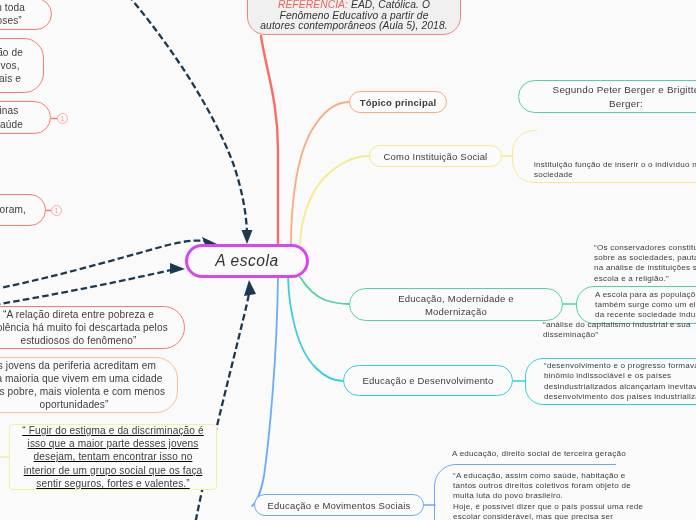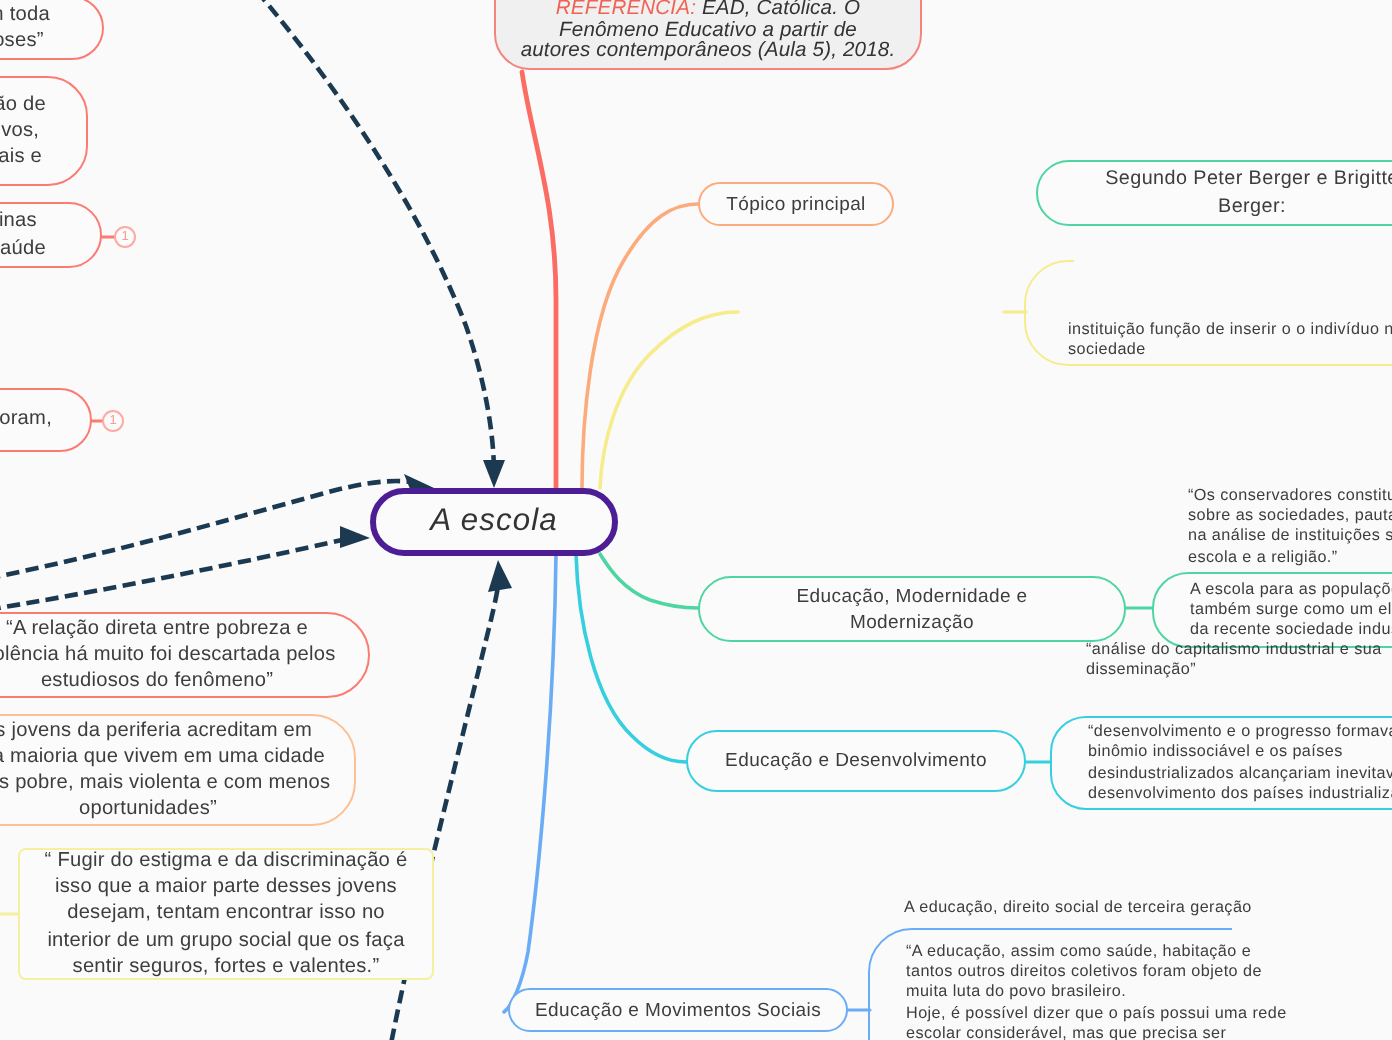--- a/index.html
+++ b/index.html
@@ -4,21 +4,21 @@
 <title>Mind map</title>
 <style>
   html,body{margin:0;padding:0;}
   body{width:696px;height:520px;overflow:hidden;background:#fafafa;-webkit-font-smoothing:antialiased;
        font-family:"Liberation Sans",sans-serif;-webkit-font-smoothing:antialiased;text-rendering:optimizeLegibility;}
   #stage{position:relative;width:696px;height:520px;overflow:hidden;background:#fafafa;}
   svg#edges{position:absolute;left:0;top:0;width:696px;height:520px;pointer-events:none;}
   .node{position:absolute;box-sizing:border-box;display:flex;align-items:center;
         justify-content:center;background:#fbfbfb;}
   .node .txt{text-align:center;color:#3d3d3d;line-height:1.28;font-style:italic;}
-  .central{border:3px solid #4c1d95;border-radius:22px;}
+  .central{border:3px solid #d946ef;border-radius:22px;}
   .central .txt{font-size:15.6px;color:#333;letter-spacing:0.55px;}
   .refnote{border:1.4px solid #f4847c;border-radius:18px;background:#f0f0f0;}
   .refnote .txt{font-size:10.3px;color:#333;line-height:10.6px;white-space:nowrap;letter-spacing:0.08px;}
   .refnote .hl{color:#ef6355;}
 
   .pillnode{position:absolute;box-sizing:border-box;display:flex;align-items:center;
             justify-content:center;background:#fbfbfb;border-radius:999px;}
   .pillnode .txt{text-align:center;color:#3d3d3d;white-space:nowrap;}
   .boxnode{position:absolute;box-sizing:border-box;display:flex;align-items:center;
            background:#fbfbfb;border-radius:18px;}
@@ -130,38 +130,41 @@
 
   <div class="pillnode" style="left:-30px;top:357px;width:208px;height:56px;border:1.4px solid #fcbf96;border-radius:22px;">
     <div class="txt left-txt">
       <div>os jovens da periferia acreditam em</div>
       <div>sua maioria que vivem em uma cidade</div>
       <div>mais pobre, mais violenta e com menos</div>
       <div>oportunidades”</div>
     </div>
   </div>
 
-  <div class="pillnode" style="left:9px;top:424px;width:208px;height:66px;border:1.4px solid #f5efa0;border-radius:4px;">
+  <div class="pillnode" style="left:9px;top:424px;width:208px;height:66px;border:1.4px solid #f5efa0;border-radius:4px;text-decoration:underline;">
     <div class="txt left-txt">
       <div>“ Fugir do estigma e da discriminação é</div>
       <div>isso que a maior parte desses jovens</div>
       <div>desejam, tentam encontrar isso no</div>
       <div>interior de um grupo social que os faça</div>
       <div>sentir seguros, fortes e valentes.”</div>
     </div>
   </div>
 
   <div class="node central" id="n-central" style="left:185px;top:244px;width:124px;height:34px;">
     <div class="txt">A escola</div>
   </div>
 
-  <div class="pillnode" style="left:349px;top:91px;width:98px;height:22px;border:1.4px solid #fcab7d;">
+  <div class="pillnode" style="left:349px;top:91px;width:98px;height:22px;border:1.4px solid #fcab7d;font-weight:bold;">
     <div class="txt br-txt">Tópico principal</div>
   </div>
 
+  <div class="pillnode" style="left:369px;top:145px;width:133px;height:22px;border:1.4px solid #f6ec8c;">
+    <div class="txt br-txt">Como Instituição Social</div>
+  </div>
 
   <div class="pillnode" style="left:349px;top:288px;width:214px;height:33px;border:1.6px solid #4ed5a1;">
     <div class="txt br-txt">
       <div>Educação, Modernidade e</div>
       <div>Modernização</div>
     </div>
   </div>
 
   <div class="pillnode" style="left:343px;top:365px;width:170px;height:31px;border:1.8px solid #35cfe0;">
     <div class="txt br-txt">Educação e Desenvolvimento</div>

